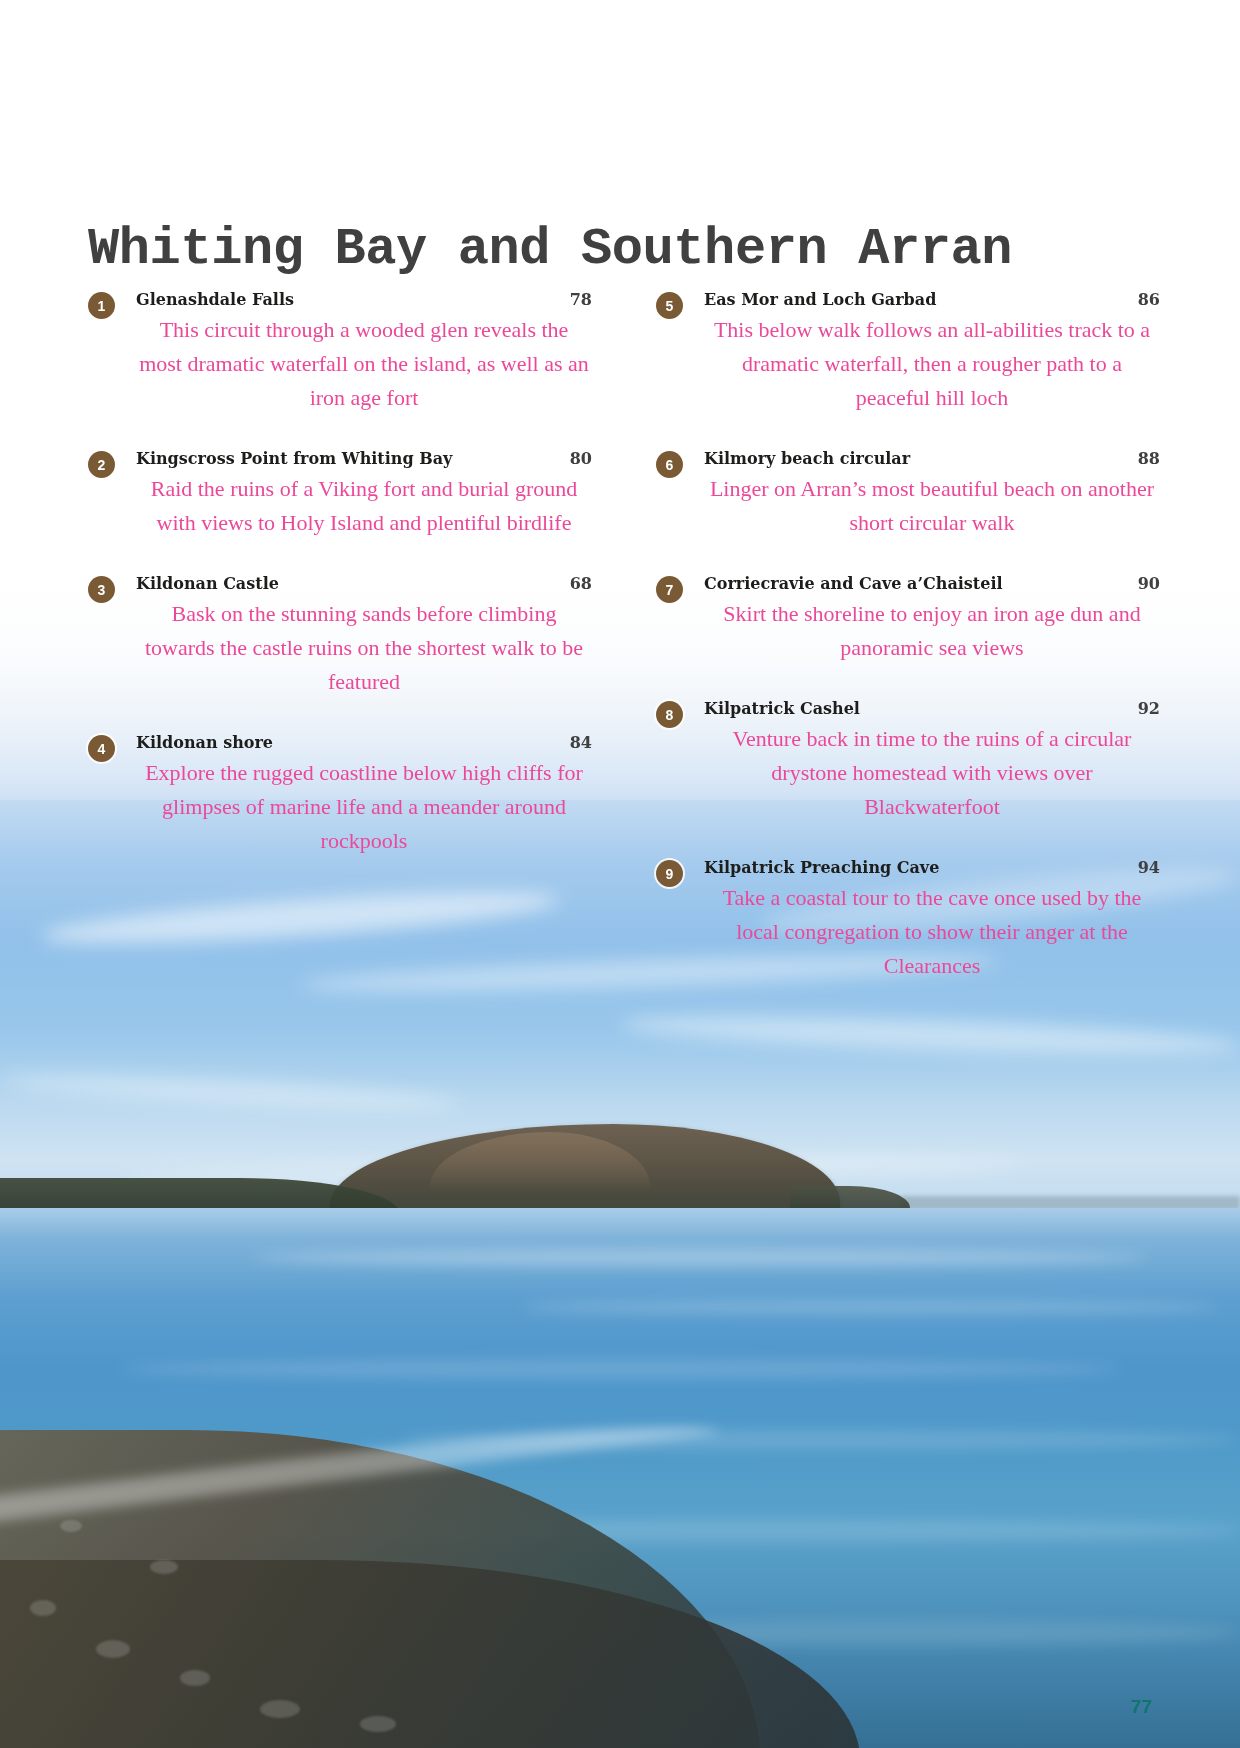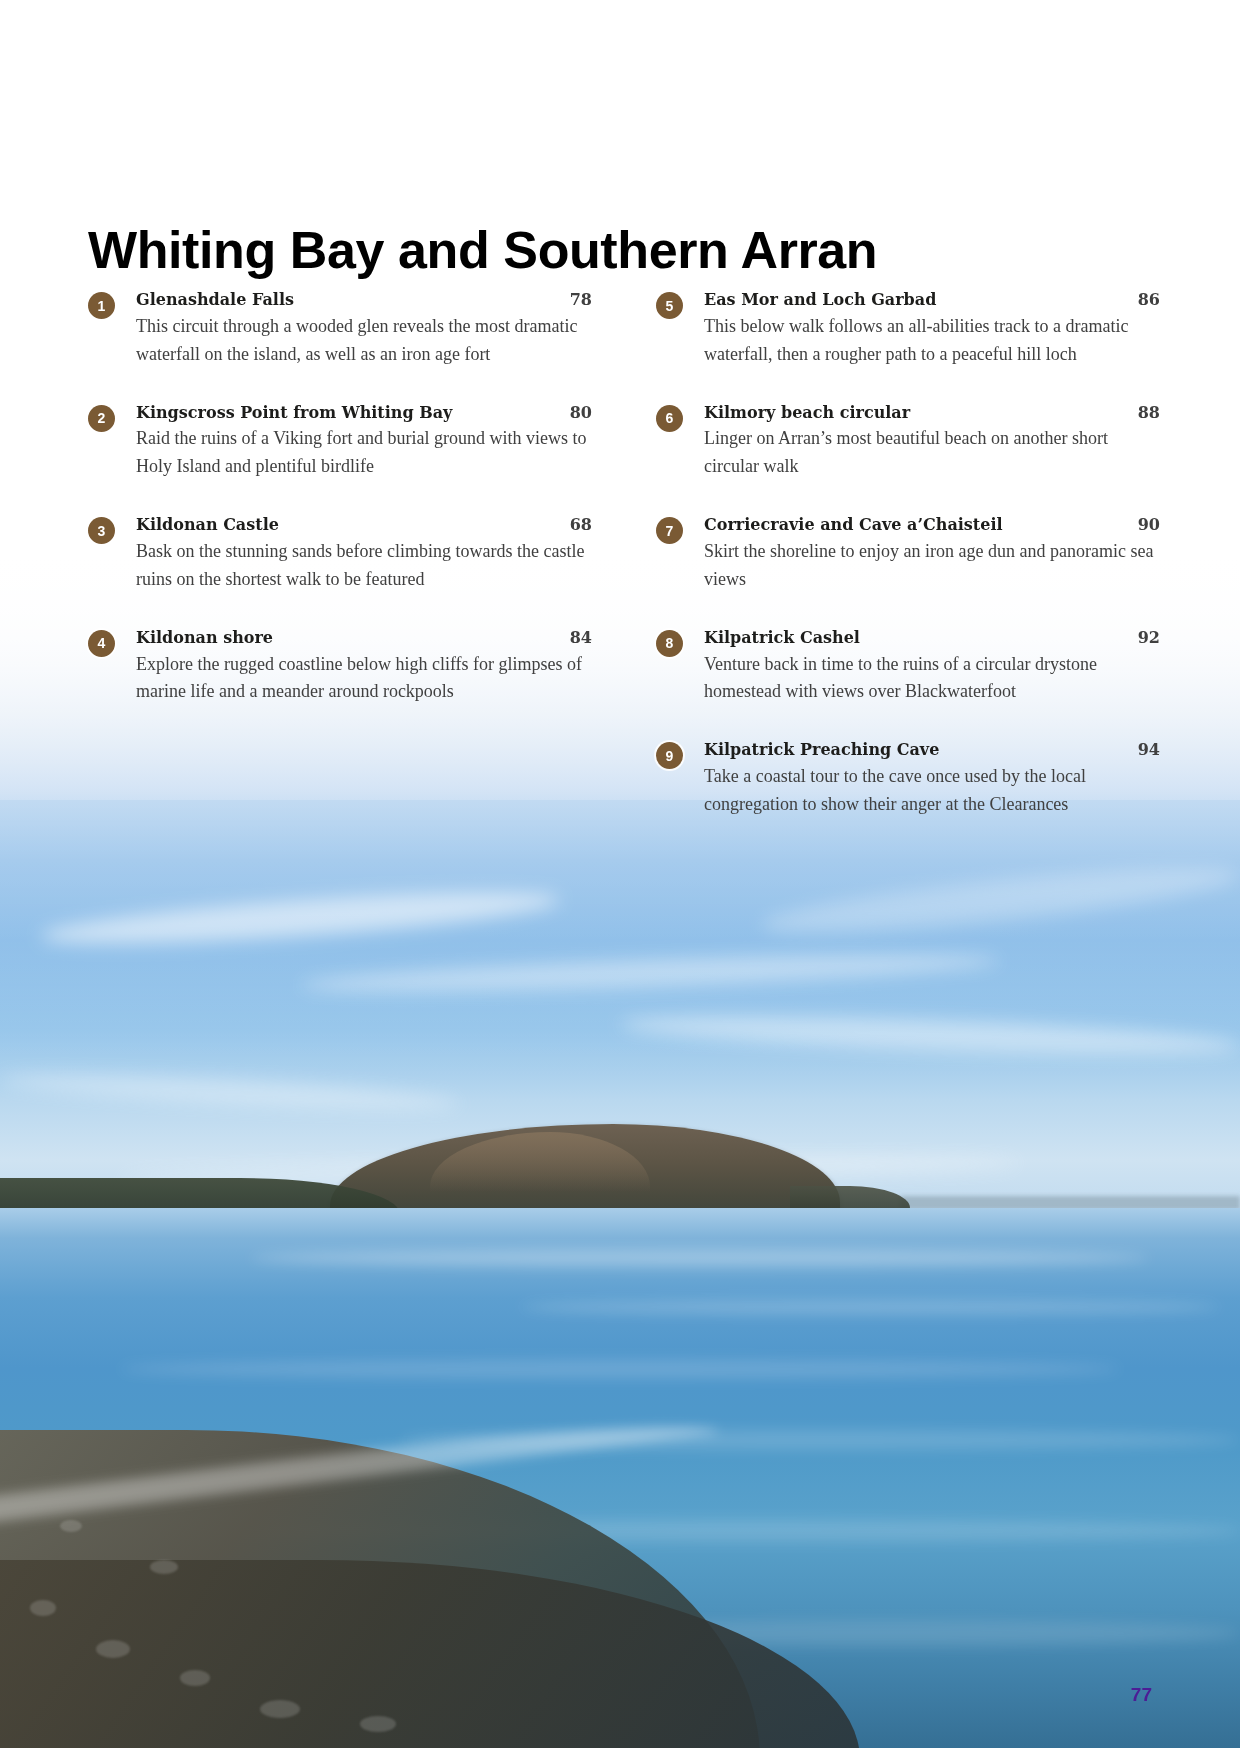--- a/index.html
+++ b/index.html
@@ -181,24 +181,24 @@
   .content {
     position: absolute;
     left: 0; top: 0;
     width: 1240px;
     height: 1748px;
   }
   .page-title {
     position: absolute;
     left: 88px;
     top: 185px;
-    font-family: Liberation Sans, sans-serif;
+    font-family: Liberation Mono, monospace;
     font-size: 52px;
     font-weight: 700;
-    color: #000000;
+    color: #404040;
     letter-spacing: -0.4px;
     white-space: nowrap;
   }
   .columns {
     position: absolute;
     left: 88px;
     top: 288px;
     width: 1072px;
     display: flex;
     gap: 64px;
@@ -245,32 +245,33 @@
     right: 0;
     bottom: 0;
     font-weight: 700;
     color: #404040;
   }
   .entry-head.two-line .pagenum {
     bottom: 0;
   }
   .entry-desc {
     font-family: "Liberation Serif", serif;
-    font-size: 18px;
+    font-size: 22px;
     line-height: 1.55;
-    color: #404040;
+    color: #ec4899;
+    text-align: center;
   }
   .folio {
     position: absolute;
     right: 88px;
-    bottom: 42px;
+    bottom: 30px;
     font-family: "Liberation Sans", sans-serif;
     font-size: 19px;
     font-weight: bold;
-    color: #4c1d95;
+    color: #0f766e;
     text-align: right;
   }
 </style>
 </head>
 <body>
 
 <div class="photo">
   <div class="sky"></div>
   <div class="sky2"></div>
 

